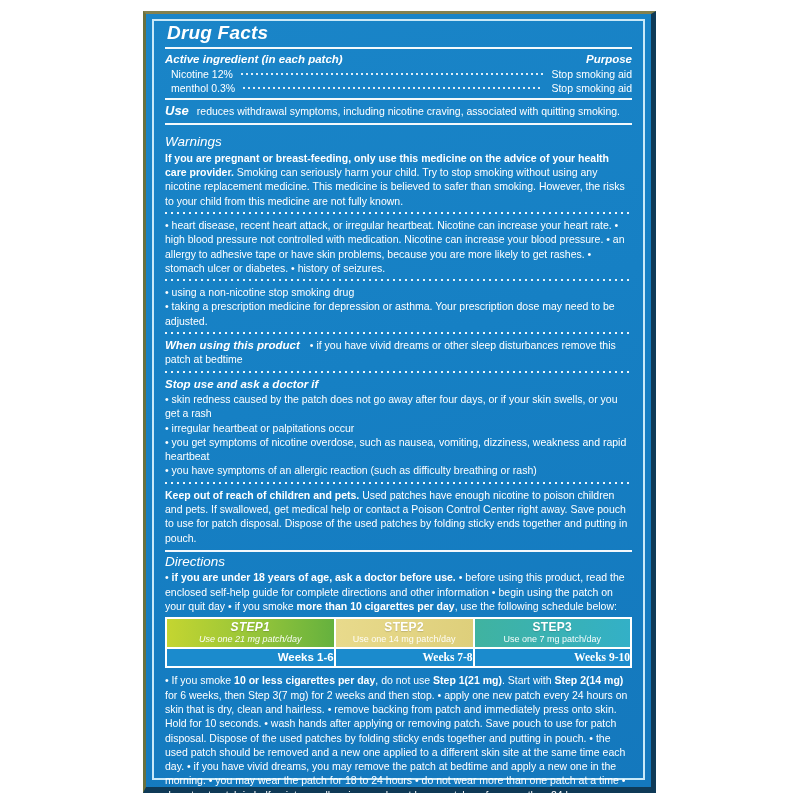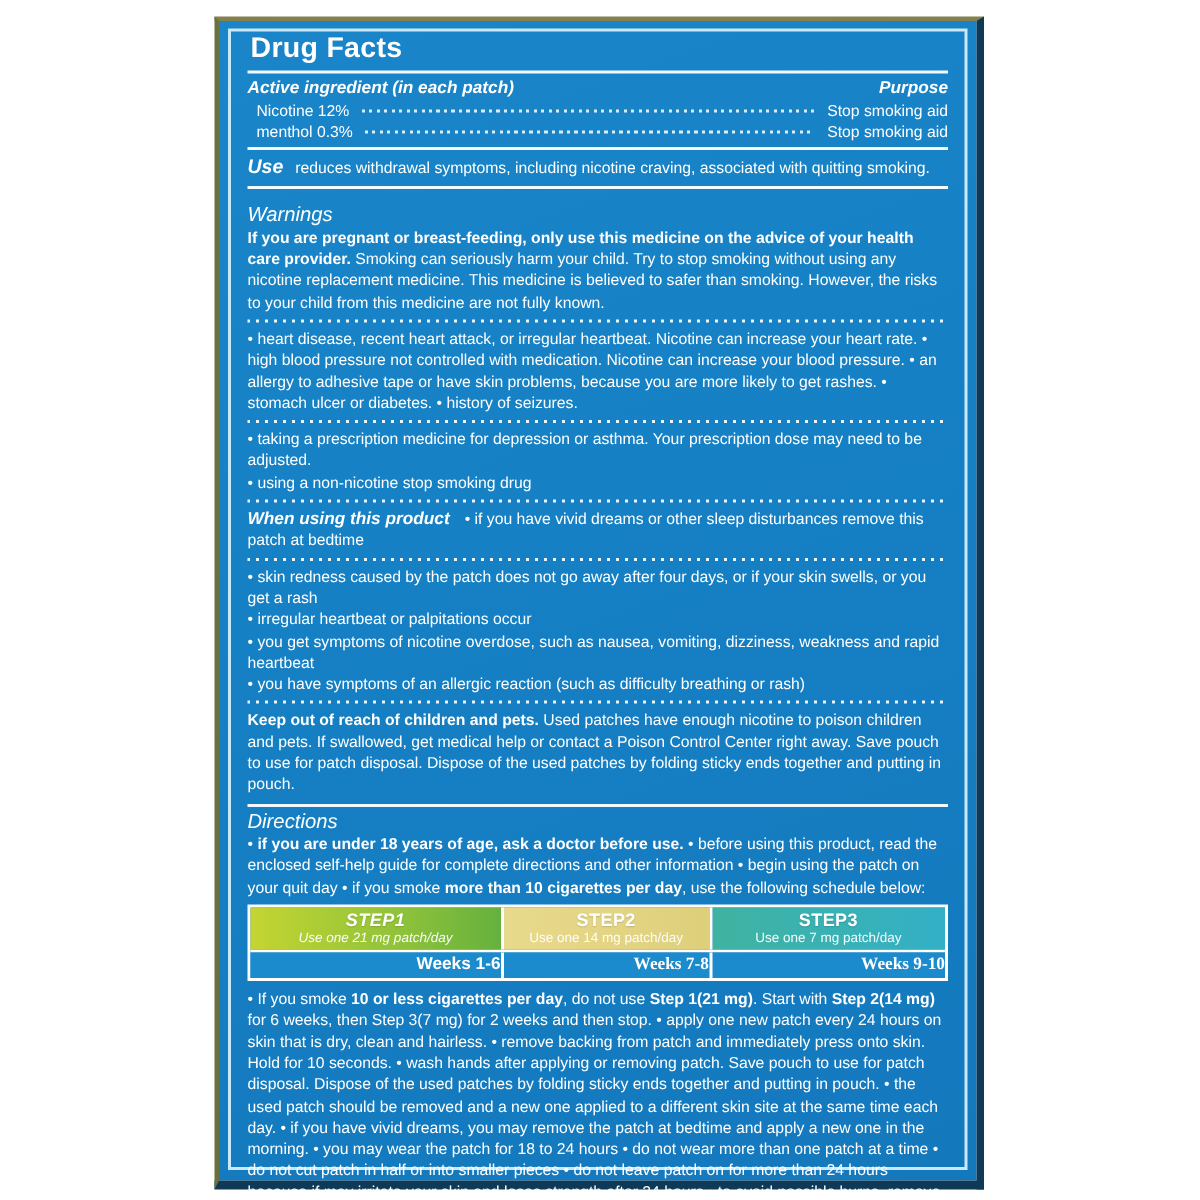--- a/index.html
+++ b/index.html
@@ -10,21 +10,21 @@
          border-top:3px solid #83814f;
          border-left:3px solid #6a713f;
          border-right:5px solid #0f3a57;
          border-bottom:6px solid #0f3a57;}
   .inner-border{position:absolute;left:6px;right:6px;top:5px;bottom:7px;
                 border:2px solid #c9e9f8;pointer-events:none;}
   .content{position:absolute;left:19px;right:19px;top:9px;font-size:10.5px;line-height:14.3px;}
   .hr-solid{border:0;border-top:2px solid rgba(255,255,255,.95);margin:3px 0;}
   .hr-dash{height:2px;margin:4px 0;
            background:repeating-linear-gradient(90deg,rgba(255,255,255,.92) 0 2px,transparent 2px 6px);}
-  .title{font-size:19px;font-weight:bold;padding:3px 0 4px 2px;letter-spacing:.2px;}
+  .title{font-size:19px;font-weight:bold;font-style:italic;padding:3px 0 4px 2px;letter-spacing:.2px;}
   .sec-head{font-size:13.5px;font-weight:normal;font-style:italic;margin:2px 0 1px 0;}
   .sub-head{font-size:11.5px;font-weight:bold;font-style:italic;margin:1px 0 1px 0;}
   .row-flex{display:flex;align-items:baseline;}
   .ai-head{font-size:11.5px;font-weight:bold;font-style:italic;}
   .ai-row{display:flex;align-items:center;padding-left:6px;font-size:10.5px;}
   .leader{flex:1;height:2px;margin:0 8px;align-self:center;
           background:repeating-linear-gradient(90deg,rgba(255,255,255,.85) 0 2px,transparent 2px 5px);}
   .use-label{font-size:13px;font-weight:bold;font-style:italic;margin-right:8px;}
   .para{margin:0 0 2px 0;}
   .bullets div{margin:0;}
@@ -81,30 +81,31 @@
       <div class="spacer6"></div>
 
       <div class="sec-head">Warnings</div>
       <div class="para"><b>If you are pregnant or breast-feeding, only use this medicine on the advice of your health care provider.</b><span> Smoking can seriously harm your child. Try to stop smoking without using any nicotine replacement medicine. This medicine is believed to safer than smoking. However, the risks to your child from this medicine are not fully known.</span></div>
       <div class="hr-dash"></div>
 
       <div class="para"><span>• heart disease, recent heart attack, or irregular heartbeat. Nicotine can increase your heart rate. • high blood pressure not controlled with medication. Nicotine can increase your blood pressure. • an allergy to adhesive tape or have skin problems, because you are more likely to get rashes. • stomach ulcer or diabetes. • history of seizures.</span></div>
       <div class="hr-dash"></div>
 
       <div class="bullets">
+        <div>• using a non-nicotine stop smoking drug</div>
         <div>• taking a prescription medicine for depression or asthma. Your prescription dose may need to be adjusted.</div>
-        <div>• using a non-nicotine stop smoking drug</div>
       </div>
       <div class="hr-dash"></div>
 
       <div>
         <span class="sub-head" style="margin-right:10px;">When using this product</span><span>• if you have vivid dreams or other sleep disturbances remove this patch at bedtime</span>
       </div>
       <div class="hr-dash"></div>
 
+      <div class="sub-head">Stop use and ask a doctor if</div>
       <div class="bullets">
         <div>• skin redness caused by the patch does not go away after four days, or if your skin swells, or you get a rash</div>
         <div>• irregular heartbeat or palpitations occur</div>
         <div>• you get symptoms of nicotine overdose, such as nausea, vomiting, dizziness, weakness and rapid heartbeat</div>
         <div>• you have symptoms of an allergic reaction (such as difficulty breathing or rash)</div>
       </div>
       <div class="hr-dash"></div>
 
       <div class="para"><b>Keep out of reach of children and pets.</b><span> Used patches have enough nicotine to poison children and pets. If swallowed, get medical help or contact a Poison Control Center right away. Save pouch to use for patch disposal. Dispose of the used patches by folding sticky ends together and putting in pouch.</span></div>
       <div class="hr-solid" style="margin-top:5px;"></div>

